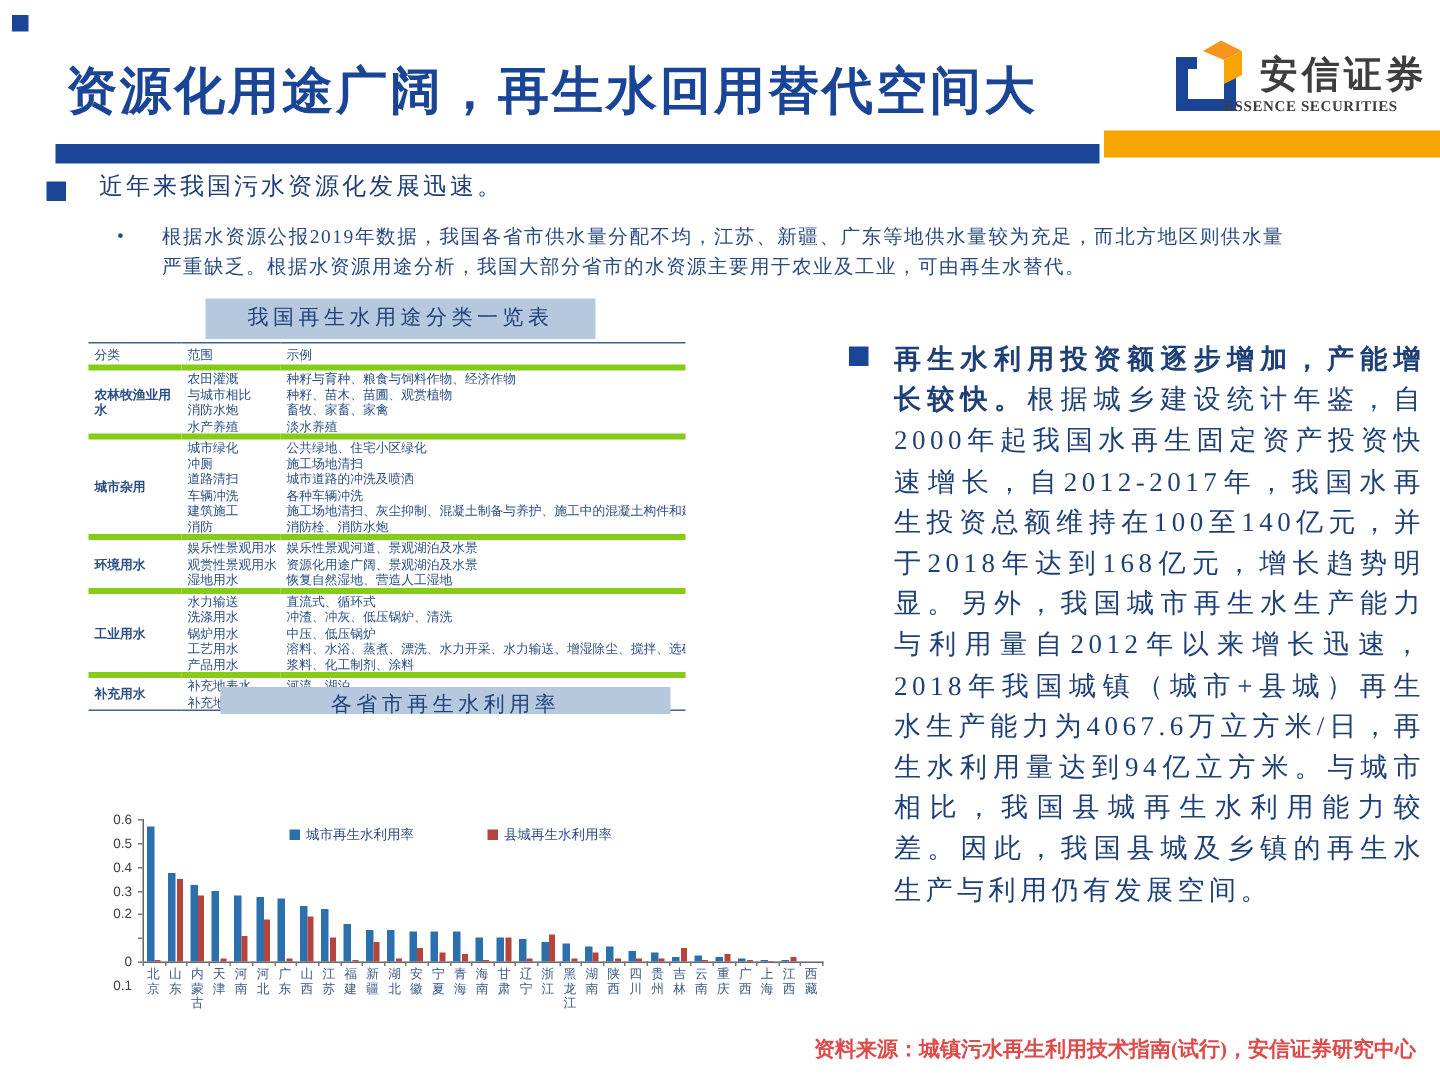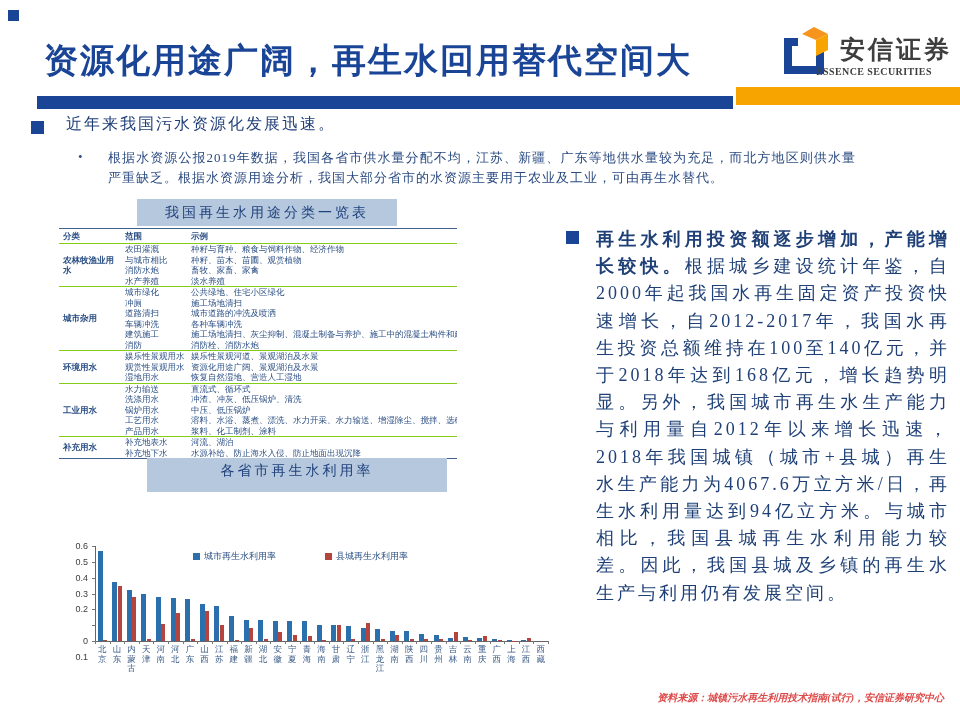--- a/index.html
+++ b/index.html
@@ -22,31 +22,31 @@
   
   #bullet1-square{left:31px;top:121px;width:13px;height:13px;background:#1a4496;}
   #bullet1-text{left:66px;top:114px;font-size:16px;letter-spacing:2px;color:#1f3e78;white-space:nowrap;}
   #sub-bullet-dot{left:78px;top:149px;font-size:13px;color:#2a4a80;}
   #sub-bullet-text{left:108px;top:148px;width:748px;font-size:13px;letter-spacing:1px;
        line-height:19.5px;color:#2a4a80;text-align:justify;}
 
   
   .band{background:#b5c8de;color:#1f417c;text-align:center;font-size:14px;letter-spacing:3px;}
   #band-table{left:137px;top:199px;width:260px;height:27px;line-height:27px;}
-  #band-chart{left:147px;top:458px;width:300px;height:34px;line-height:26px;}
+  #band-chart{left:147px;top:458px;width:300px;height:18px;line-height:26px;}
 
   
   #reuse-table{left:59px;top:228px;width:398px;}
   #reuse-table table{width:398px;table-layout:fixed;border-collapse:collapse;
        border-top:1px solid #41618f;border-bottom:1px solid #41618f;
        font-size:8.5px;color:#2b4f84;}
   #reuse-table td{height:10.5px;line-height:10.5px;padding:0 0 0 4px;white-space:nowrap;
        overflow:hidden;vertical-align:middle;}
-  #reuse-table tr.h td{font-weight:bold;height:14px;line-height:14px;}
-  #reuse-table tr.gs td{border-top:1px solid #84cc16;}
+  #reuse-table tr.h td{font-weight:normal;height:14px;line-height:14px;}
+  #reuse-table tr.gs td{border-top:4px solid #84cc16;}
   #reuse-table td.cat{white-space:normal;font-weight:bold;line-height:10.5px;}
 
   
   #chart{left:60px;top:538px;width:500px;height:155px;}
   .ylab{position:absolute;width:28px;text-align:right;font-size:9px;color:#3c3c3c;
        font-family:"Liberation Sans",sans-serif;}
   .ytick{position:absolute;width:3px;height:1px;background:#777;}
   .xtick{position:absolute;width:1px;height:3px;background:#777;}
   #yaxis-line{position:absolute;left:35px;top:8px;width:1px;height:95px;background:#666;}
   #xaxis-line{position:absolute;left:35px;top:103px;width:454px;height:1px;background:#666;}
@@ -56,21 +56,21 @@
   .legend-swatch{position:absolute;width:7px;height:7px;}
   .legend-label{position:absolute;font-size:9px;color:#2b4f84;white-space:nowrap;}
 
   
   #right-bullet-square{left:566px;top:231px;width:13px;height:13px;background:#1a4496;}
   #right-paragraph{left:596px;top:226px;width:354px;font-size:18px;letter-spacing:3px;
        line-height:27.2px;color:#1f4077;text-align:justify;}
   #right-paragraph .lead{font-weight:bold;}
 
   
-  #footer-source{right:16px;top:691px;font-size:10px;font-style:italic;font-weight:bold;
+  #footer-source{right:16px;top:691px;font-size:14px;font-weight:bold;
        color:#dd4b4b;white-space:nowrap;}
 </style>
 </head>
 <body>
 
 <div class="abs" id="corner-square"></div>
 <div class="abs" id="page-title">资源化用途广阔，再生水回用替代空间大</div>
 <svg class="abs" id="logo" width="54" height="58" viewBox="0 0 54 58">
   <path d="M2,16 L16,16 L16,24 L10,24 L10,44 L34,44 L34,30 L42,30 L42,52 L2,52 Z" fill="#1a4496"></path>
   <path d="M20,12 L32,5 L46,12 L34,18 Z" fill="#f7941d"></path>

